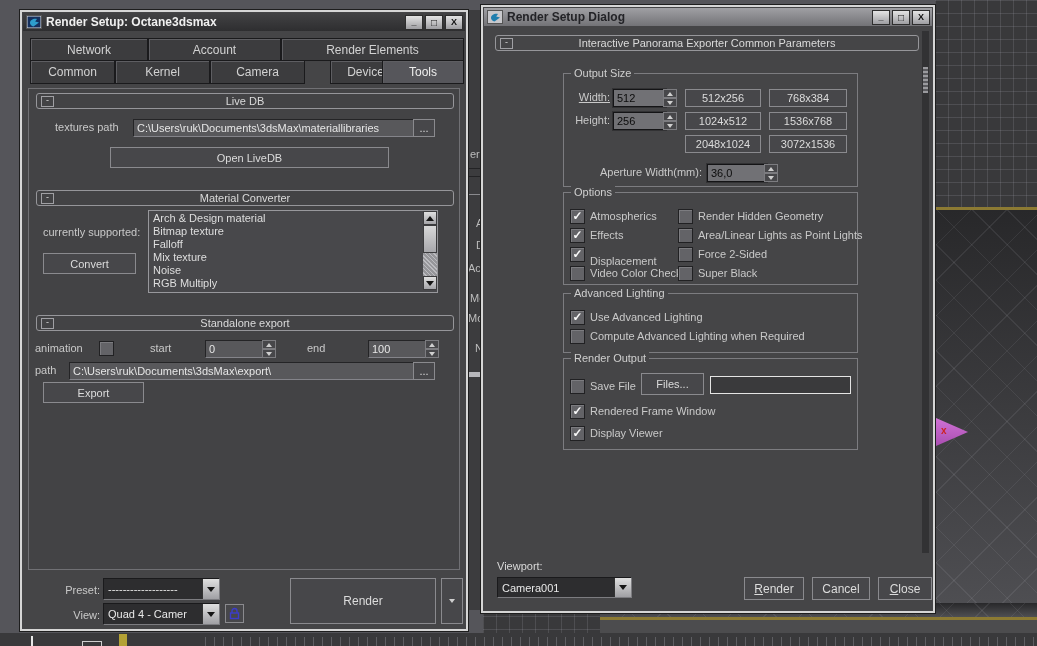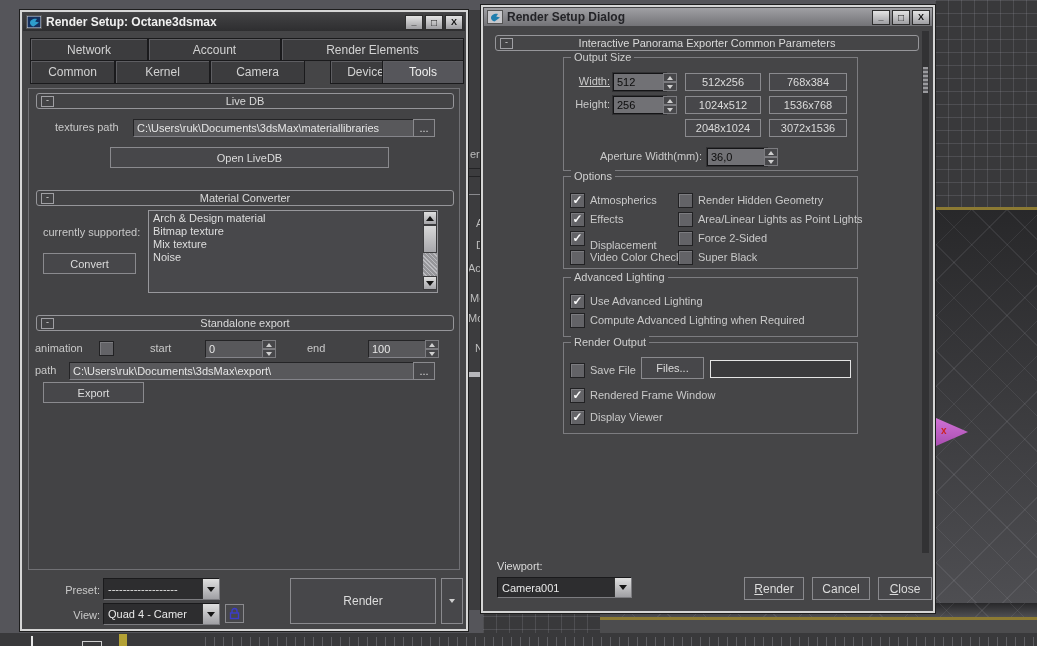--- a/index.html
+++ b/index.html
@@ -18,21 +18,21 @@
   
   .tab{position:absolute;background:#3c3c3e;border:1px solid #1a1a1c;box-shadow:inset 1px 1px 0 #5e5e62;
        color:#d2d2d2;font-size:12px;display:flex;align-items:center;justify-content:center;white-space:nowrap;}
   .tab.active{background:#56565b;color:#ededed;}
   
   .panel{position:absolute;background:#434345;border:1px solid #707074;}
   .rollup{position:absolute;border:1px solid #96969a;border-radius:3px;color:#dadada;font-size:11px;
           display:flex;align-items:center;justify-content:center;}
   .minusbox{position:absolute;left:4px;top:2px;width:11px;height:9px;border:1px solid #a0a0a4;
             font-size:9px;line-height:7px;text-align:center;color:#ddd;}
-  .group{position:absolute;border:1px solid #7c7c80;}
+  .group{position:absolute;border:1px solid #7c7c80;margin-top:16px;}
   .group-title{position:absolute;top:-7px;left:7px;background:#454547;padding:0 3px;color:#cfcfcf;font-size:11px;white-space:nowrap;}
   .lbl{position:absolute;color:#c9c9c9;font-size:11px;white-space:nowrap;}
   
   .field{position:absolute;background:#58585b;border:1px solid;border-color:#242426 #84848a #84848a #242426;
          color:#e6e6e6;font-size:11px;padding:0 3px;display:flex;align-items:center;white-space:nowrap;overflow:hidden;}
   .numfield{position:absolute;background:#717175;border:1px solid #141416;box-shadow:0 0 0 1px #323234;
             color:#0c0c0c;font-size:11px;padding:0 3px;display:flex;align-items:center;}
   .btn{position:absolute;background:#47474a;border:1px solid #8a8a8e;color:#dcdcdc;font-size:11px;
        display:flex;align-items:center;justify-content:center;white-space:nowrap;}
   .cb{position:absolute;width:13px;height:13px;background:#636367;border:1px solid #212123;
@@ -171,22 +171,24 @@
 
       <div class="rollup" style="left:7px;top:101px;width:416px;height:14px;">
         <div class="minusbox"><span>-</span></div>
         <span>Material Converter</span>
       </div>
       <span class="lbl" style="left:14px;top:137px;">currently supported:</span>
       <div class="listbox" style="left:119px;top:121px;width:288px;height:81px;">
         <div style="padding-top:1px;">
           <div class="listitem">Arch &amp; Design material</div>
           <div class="listitem">Bitmap texture</div>
+          <div class="listitem">Falloff</div>
           <div class="listitem">Mix texture</div>
           <div class="listitem">Noise</div>
+          <div class="listitem">RGB Multiply</div>
         </div>
         <div class="sbtrack" style="right:0;top:0;width:14px;height:79px;">
           <div class="sbbtn" style="left:0;top:0;width:12px;height:12px;">
               <div class="tri-up-dark"></div>
             </div>
           <div class="sbthumb" style="left:0;top:14px;width:12px;height:26px;"></div>
           <div class="sbbtn" style="left:0;bottom:0;width:12px;height:12px;">
               <div class="tri-down-dark"></div>
             </div>
         </div>

